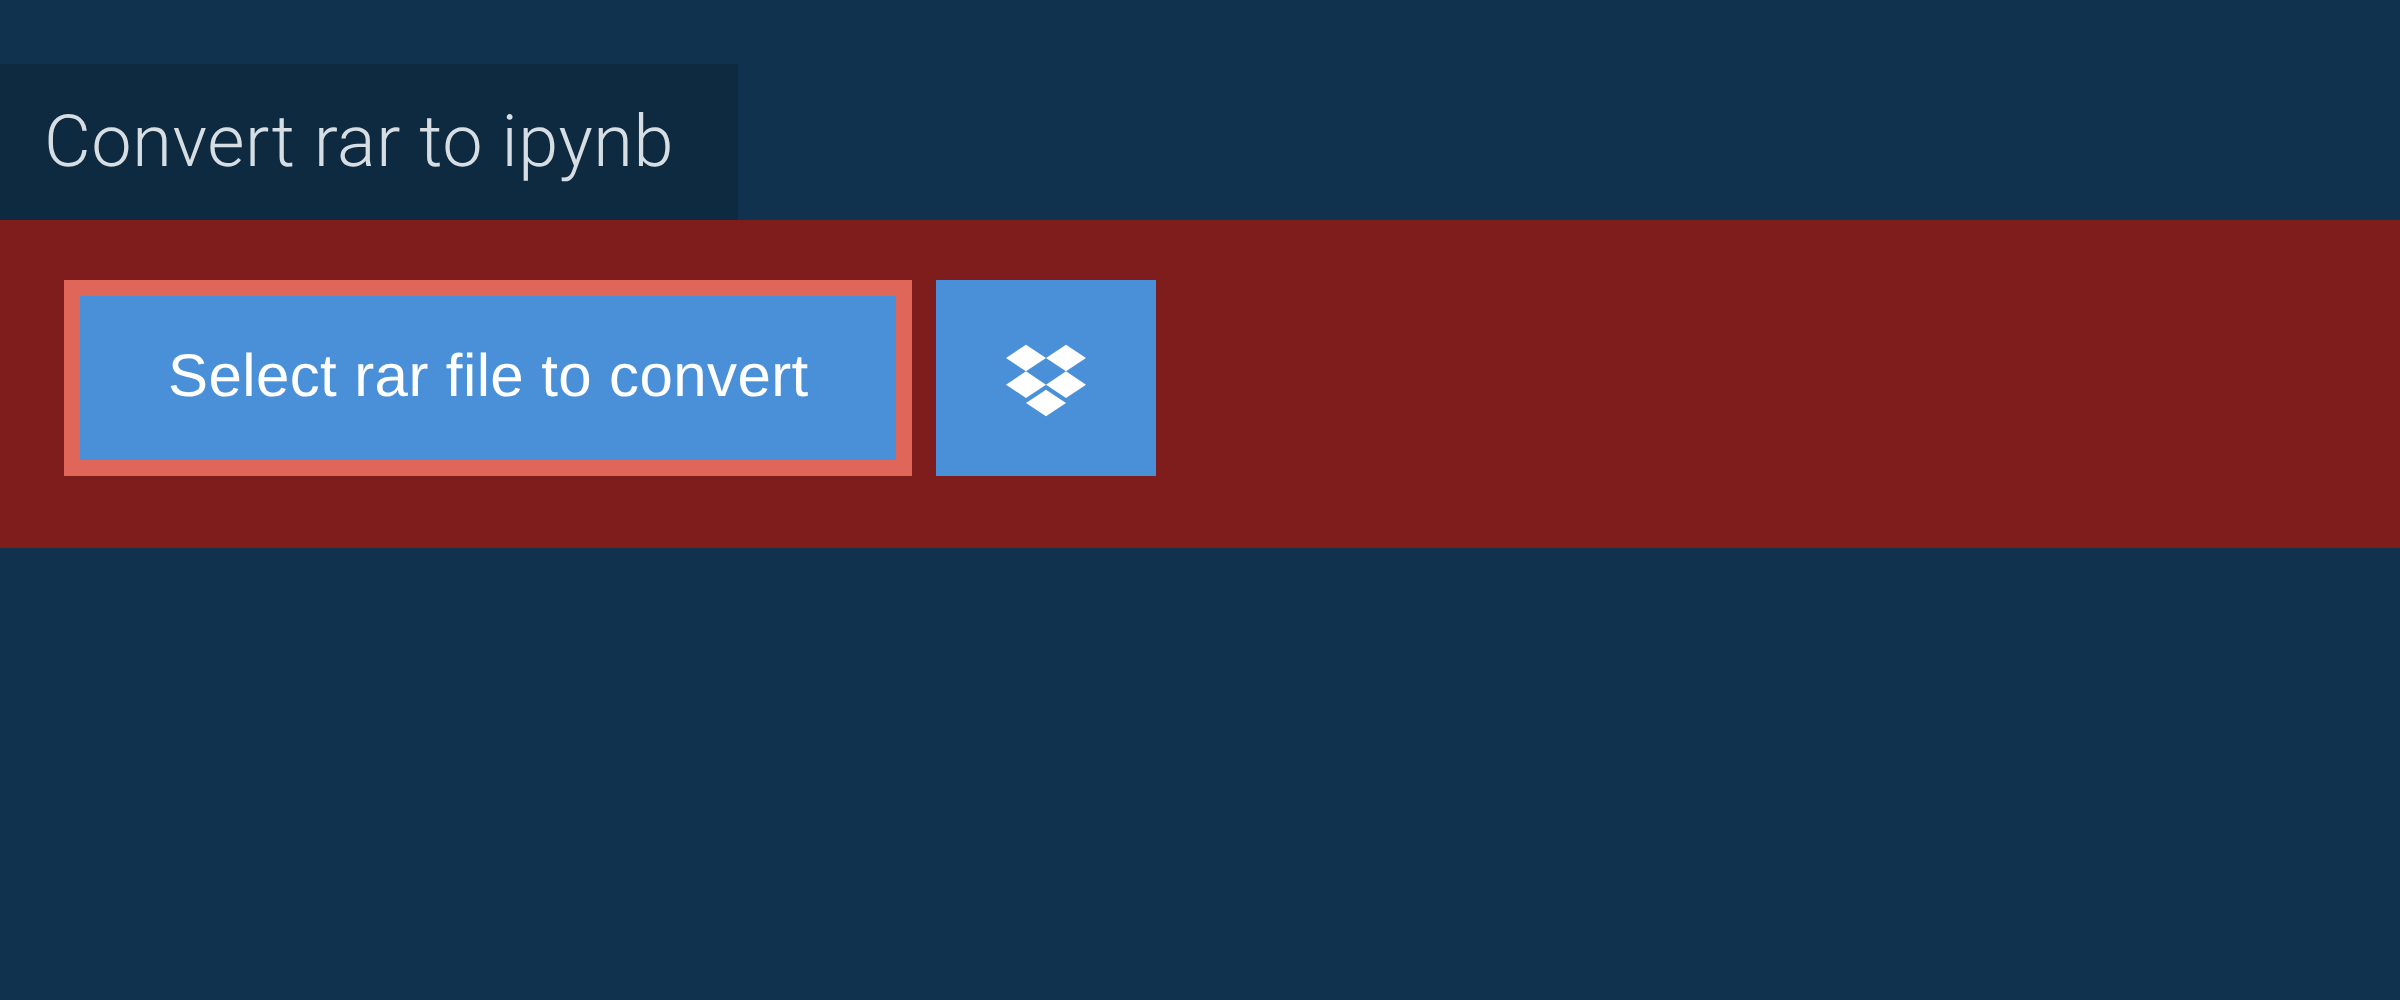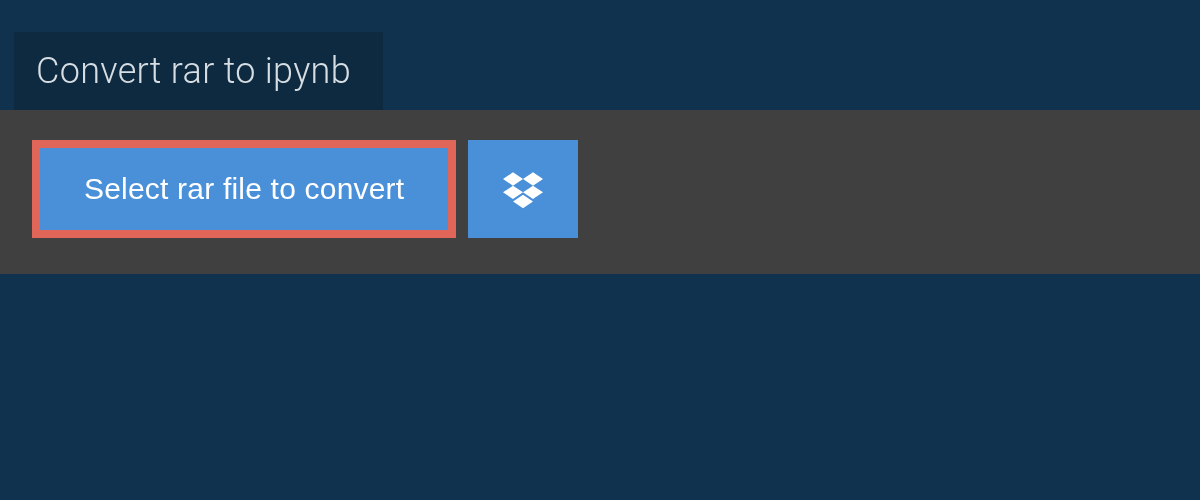--- a/index.html
+++ b/index.html
@@ -12,30 +12,30 @@
       height: 500px;
       background: #11324f;
       font-family: -apple-system, BlinkMacSystemFont, "Segoe UI", Roboto, "Helvetica Neue", Arial, sans-serif;
       overflow: hidden;
     }
     .tab-header {
       display: inline-block;
       background: #0e2a40;
       padding: 18px 32px 18px 22px;
       margin-top: 32px;
-      margin-left: 14px;
+      margin-left: 0;
     }
     .tab-title {
       color: #d6dde3;
       font-size: 36px;
       font-weight: 300;
       letter-spacing: 0.3px;
     }
     .panel {
-      background: #404040;
+      background: #7f1d1d;
       padding: 30px 32px 36px 32px;
       width: 100%;
     }
     .button-row {
       display: flex;
       gap: 12px;
       align-items: stretch;
     }
     .select-file-wrapper {
       border: 8px solid #e06659;

